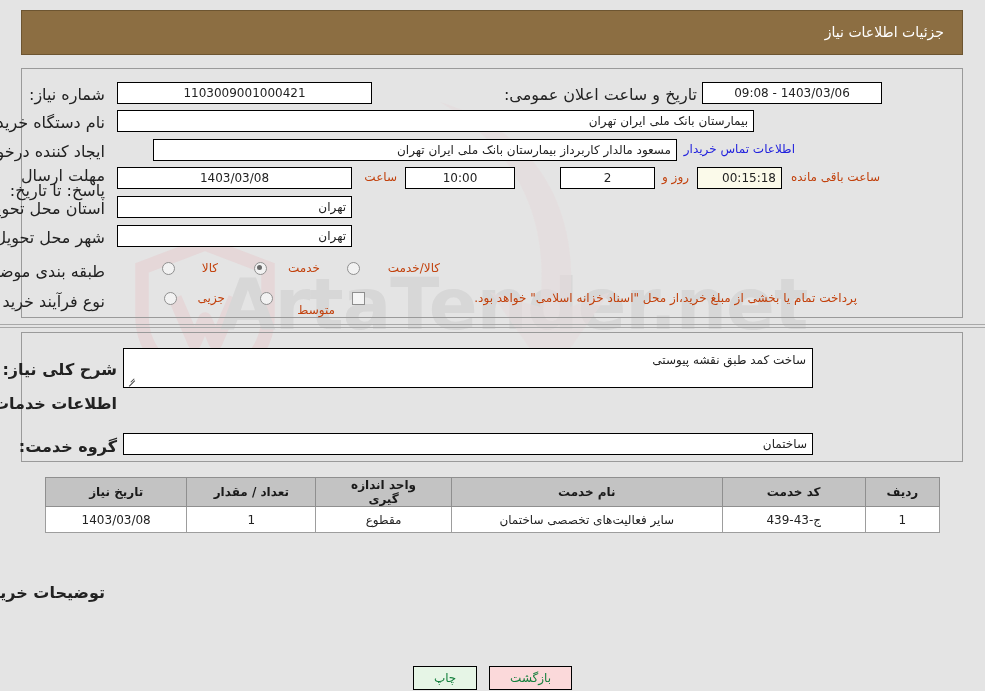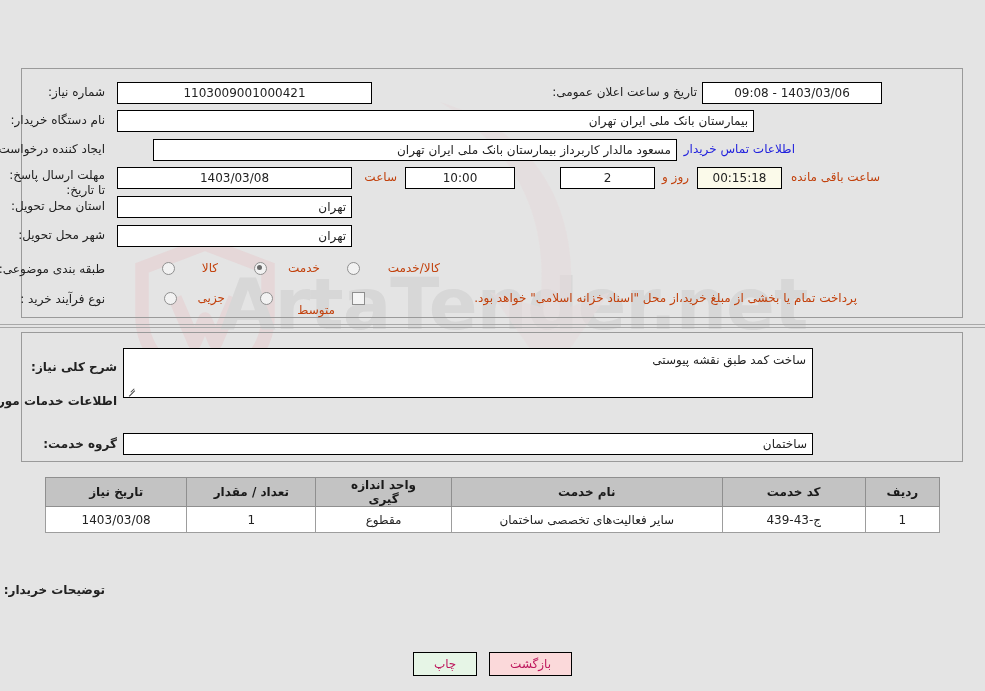--- a/index.html
+++ b/index.html
@@ -55,36 +55,36 @@
   #panel-mid{right:22px;top:332px;width:942px;height:130px;}
 
   .hr{
     position:absolute;left:0;width:985px;height:0;
     border-top:1px solid #a8a8a8;z-index:2;
   }
 
   
   .lbl{
     position:absolute;z-index:3;
-    font-size:12px;color:#222;text-align:right;white-space:nowrap;
+    font-size:16px;color:#222;text-align:right;white-space:nowrap;
   }
   .lbl.b{font-weight:bold;}
   .box{
     position:absolute;z-index:3;
     background:#ffffff;
     border:1px solid #000000;
     box-sizing:border-box;
     font-size:12px;color:#222;
     line-height:20px;height:22px;
     padding:0 5px;
     white-space:nowrap;overflow:hidden;
   }
   .box.center{text-align:center;}
   .box.right{text-align:right;}
-  .box.cream{background:#fbfaea;text-align:center;}
+  .box.cream{background:#fbfaea;}
   .txt{
     position:absolute;z-index:3;font-size:12px;white-space:nowrap;color:#c2410c;
   }
   .link{color:#2222dd;}
 
   
   .radio{
     position:absolute;z-index:3;
     width:13px;height:13px;border-radius:50%;
     background:#f2f2f2;
@@ -134,22 +134,22 @@
     background:#ffffff;border:1px solid #9d9d9d;
     height:25px;padding:0 4px;text-align:center;color:#222;
   }
 
   
   .btnrow{position:absolute;left:0;top:648px;width:985px;text-align:center;z-index:4;}
   .btn{
     display:inline-block;vertical-align:middle;
     border:1px solid #000;
     font-size:12px;font-family:inherit;
-    padding:4px 20px;margin:4px 4px;
-    cursor:pointer;color:#be185d;
+    padding:4px 20px;margin:18px 4px;
+    cursor:pointer;color:#15803d;
   }
   .btn-print{background:#e6f5e6;}
   .btn-back{background:#fbd9da;}
 </style>
 </head>
 <body>
 
 <div class="page">
 
   <div class="watermark">
@@ -158,20 +158,23 @@
         <path d="M50 4 L92 20 L92 52 C92 78 72 92 50 98 C28 92 8 78 8 52 L8 20 Z" fill="none" stroke="#e8b9bc" stroke-width="9"></path>
         <path d="M30 40 L43 70 L50 54 L57 70 L70 40" fill="none" stroke="#e8b9bc" stroke-width="9" stroke-linejoin="round"></path>
       </svg>
       <div class="wm-text">ArtaTender.net</div>
       <svg class="wm-arrow" width="260" height="300" viewBox="0 0 260 300">
         <path d="M10 10 C110 40 150 120 140 215 L180 200 L120 285 L60 200 L110 215 C120 130 90 60 10 10 Z" fill="#ecc7ca"></path>
       </svg>
     </div>
   </div>
 
+  <div class="titlebar">
+    <div class="t">جزئیات اطلاعات نیاز</div>
+  </div>
 
   <div class="panel" id="panel-top"></div>
 
   <div class="lbl" style="right:880px;top:85px;">شماره نیاز:</div>
   <div class="box center" style="right:613px;top:82px;width:255px;">1103009001000421</div>
 
   <div class="lbl" style="right:288px;top:85px;">تاریخ و ساعت اعلان عمومی:</div>
   <div class="box center" style="right:103px;top:82px;width:180px;">1403/03/06 - 09:08</div>
 
   <div class="lbl" style="right:880px;top:113px;">نام دستگاه خریدار:</div>
@@ -211,21 +214,21 @@
   <div class="txt" style="right:650px;top:303px;">متوسط</div>
   <div class="chk" style="right:620px;top:292px;"></div>
   <div class="txt" style="right:128px;top:291px;">پرداخت تمام یا بخشی از مبلغ خرید،از محل "اسناد خزانه اسلامی" خواهد بود.</div>
 
   <div class="hr" style="top:324px;"></div>
   <div class="hr" style="top:327px;"></div>
 
   <div class="panel" id="panel-mid"></div>
 
   <div class="lbl b" style="right:868px;top:360px;">شرح کلی نیاز:</div>
-  <div class="ta" style="right:172px;top:348px;width:690px;height:50px;">
+  <div class="ta" style="right:172px;top:348px;width:690px;height:40px;">
     <span>ساخت کمد طبق نقشه پیوستی</span>
     <span class="grip"></span>
   </div>
 
   <div class="lbl b" style="right:868px;top:394px;">اطلاعات خدمات مورد نیاز</div>
 
   <div class="lbl b" style="right:868px;top:437px;">گروه خدمت:</div>
   <div class="box right" style="right:172px;top:433px;width:690px;">ساختمان</div>
 
   <div class="tblwrap">

